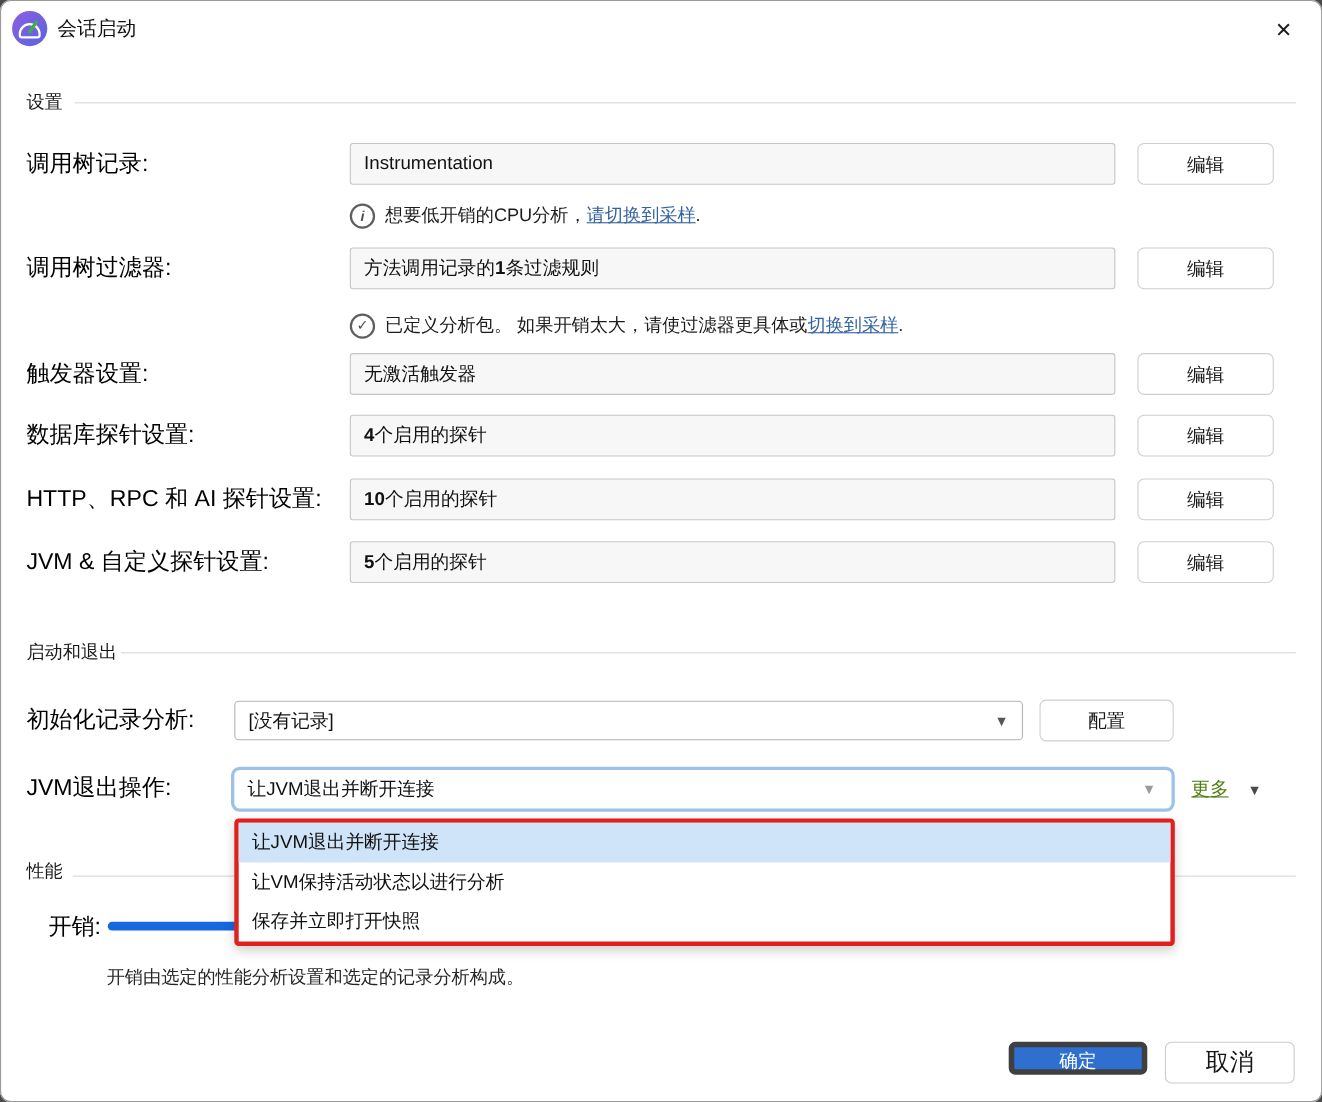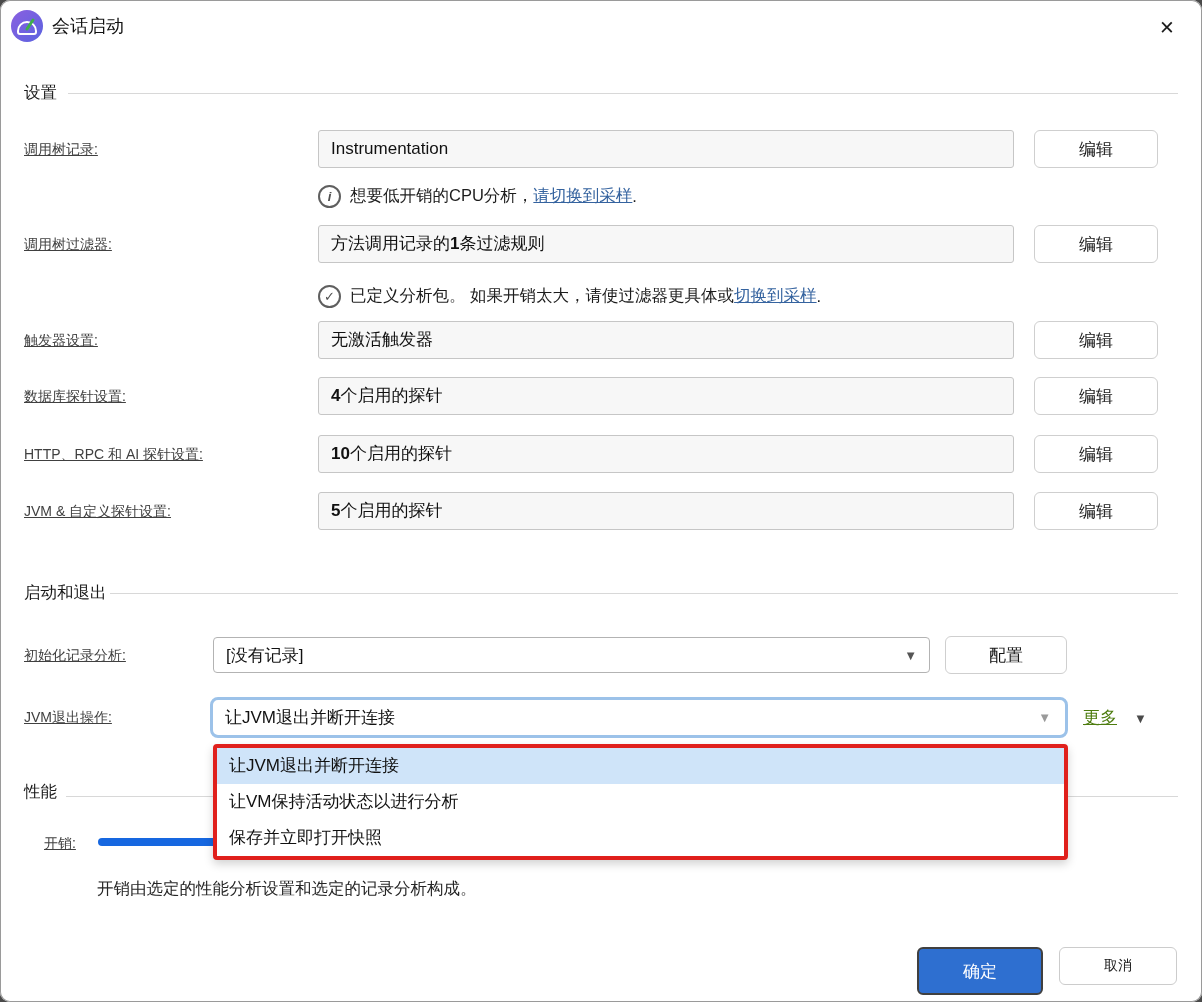--- a/index.html
+++ b/index.html
@@ -6,21 +6,21 @@
   .window{position:relative;width:1202px;height:1002px;background:#ffffff;border-radius:10px;overflow:hidden;box-shadow:0 0 0 1px #9a9a9a inset;}
   
   .titlebar{position:absolute;left:0;top:0;width:100%;height:52px;font-family:Liberation Mono, monospace;}
   .app-icon{position:absolute;left:10px;top:9px;width:34px;height:34px;}
   .win-title{position:absolute;left:52px;top:14px;font-size:18px;color:#101010;}
   .close-btn{position:absolute;right:14px;top:10px;width:42px;height:34px;display:flex;align-items:center;justify-content:center;font-size:23px;color:#1b1b1b;cursor:pointer;background:none;border:none;font-family:inherit;}
   
   .section{position:absolute;left:24px;font-size:16.5px;color:#1a1a1a;white-space:nowrap;}
   .hline{position:absolute;height:1px;background:#d8d8d8;}
   
-  .row-label{position:absolute;left:24px;font-size:14px;color:#404040;line-height:38px;white-space:nowrap;text-decoration:underline;}
+  .row-label{position:absolute;left:24px;font-size:21px;color:#000000;line-height:38px;white-space:nowrap;}
   .field{position:absolute;left:318px;width:696px;height:38px;background:#f7f7f7;border:1px solid #c6c6c6;border-radius:3px;box-sizing:border-box;font-size:17px;color:#111;line-height:36px;padding:0 12px;white-space:nowrap;overflow:hidden;}
   .field b{font-weight:700;}
   .edit-btn{position:absolute;left:1034px;width:124px;height:38px;background:#ffffff;border:1px solid #cfcfcf;border-radius:6px;font-size:17px;color:#161616;font-family:Liberation Serif, serif;cursor:pointer;}
   
   .note{position:absolute;left:318px;height:24px;display:flex;align-items:center;font-size:16.5px;color:#1c1c1c;white-space:nowrap;}
   .note .circle-icon{width:19px;height:19px;border:2px solid #5f5f5f;border-radius:50%;display:inline-flex;align-items:center;justify-content:center;font-size:13px;color:#4f4f4f;margin-right:9px;flex:0 0 auto;font-weight:700;}
   .link{color:#35639f;text-decoration:underline;cursor:pointer;}
   
   .combo{position:absolute;background:#ffffff;border:1px solid #b3b3b3;border-radius:4px;box-sizing:border-box;font-size:17px;color:#111;display:flex;align-items:center;padding:0 12px;white-space:nowrap;cursor:pointer;}
   .combo .arrow{position:absolute;right:12px;font-size:13px;color:#555;}
@@ -30,22 +30,22 @@
   .more-link{position:absolute;font-size:17px;color:#4d7c0f;text-decoration:underline;cursor:pointer;}
   .more-caret{position:absolute;font-size:13px;color:#4a4a4a;cursor:pointer;}
   
   .popup{position:absolute;left:213px;top:744px;width:855px;background:#ffffff;border:4px solid #e0201c;border-radius:4px;box-sizing:border-box;z-index:5;box-shadow:0 4px 10px rgba(0,0,0,.18);}
   .popup .item{height:36px;line-height:36px;padding-left:12px;font-size:17px;color:#111;white-space:nowrap;cursor:pointer;}
   .popup .item.selected{background:#cfe4f9;}
   
   .slider-track{position:absolute;left:98px;top:838px;width:300px;height:8px;border-radius:4px;background:#1667e0;z-index:1;}
   .perf-note{position:absolute;left:97px;top:878px;font-size:16.5px;color:#262626;white-space:nowrap;}
   
-  .ok-btn{position:absolute;left:917px;top:947px;width:126px;height:48px;background:#2e6fd0;border:2px solid #404040;border-radius:6px;color:#ffffff;font-size:17px;font-family:inherit;cursor:pointer;}
-  .cancel-btn{position:absolute;left:1059px;top:947px;width:118px;height:38px;background:#ffffff;border:1px solid #cccccc;border-radius:6px;color:#161616;font-size:14px;font-family:inherit;cursor:pointer;}
+  .ok-btn{position:absolute;left:917px;top:947px;width:126px;height:30px;background:#2e6fd0;border:5px solid #404040;border-radius:6px;color:#ffffff;font-size:17px;font-family:inherit;cursor:pointer;}
+  .cancel-btn{position:absolute;left:1059px;top:947px;width:118px;height:38px;background:#ffffff;border:1px solid #cccccc;border-radius:6px;color:#161616;font-size:22px;font-family:inherit;cursor:pointer;}
 </style>
 </head>
 <body>
 
 <div class="window">
 
   <div class="titlebar">
     <svg class="app-icon" viewBox="0 0 34 34">
       <defs>
         <linearGradient id="gIcon" x1="0" y1="0" x2="1" y2="1">

